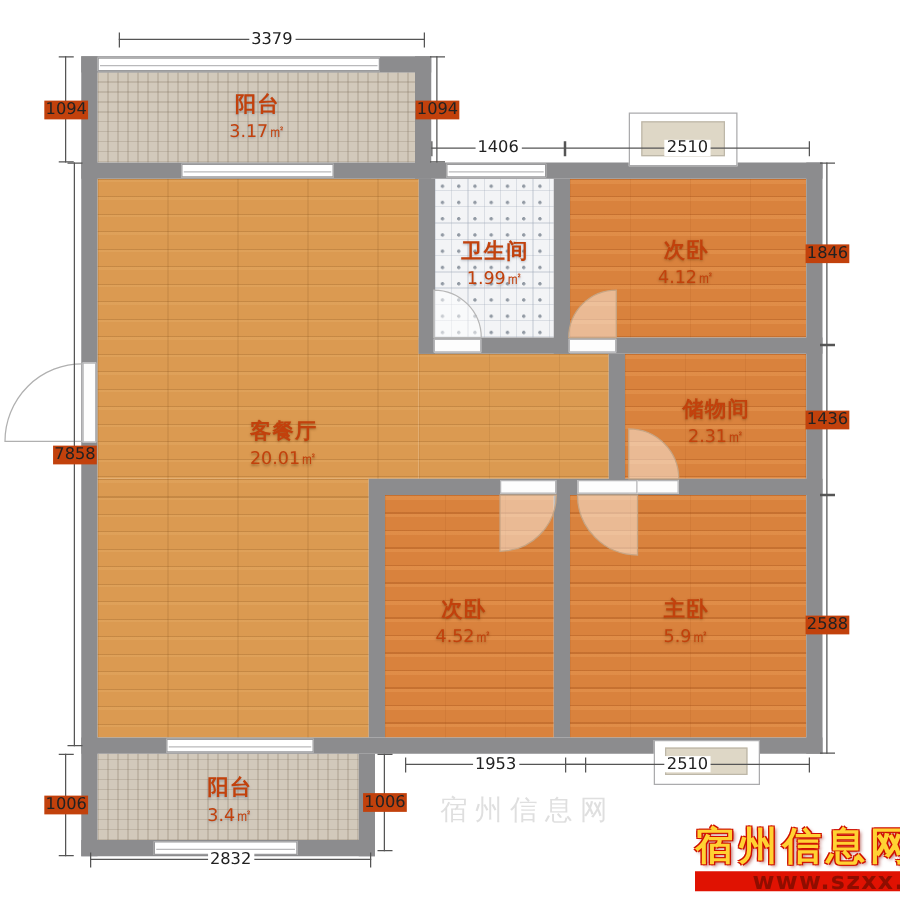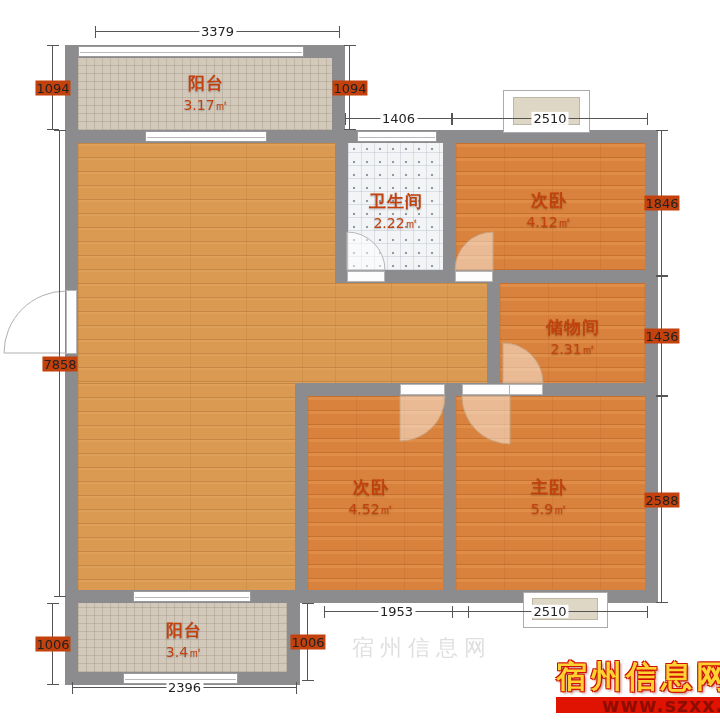--- a/index.html
+++ b/index.html
@@ -174,38 +174,42 @@
     <span class="lbl">1953</span>
     </div>
   <div class="abs dim dim-h" style="left:452px;top:611px;width:196px">
     <span class="tick t-a"></span>
       <span class="tick t-b"></span>
     <span class="lbl">2510</span>
     </div>
   <div class="abs dim dim-h" style="left:72px;top:687px;width:225px">
     <span class="tick t-a"></span>
       <span class="tick t-b"></span>
-    <span class="lbl">2396</span>
+    <span class="lbl">2832</span>
     </div>
 
   <div class="abs room-label dark" style="left:206px;top:93px">
     <div class="nm">阳台</div>
     <div class="ar">3.17㎡</div>
     </div>
   <div class="abs room-label dark" style="left:396px;top:211px">
     <div class="nm">卫生间</div>
-    <div class="ar">2.22㎡</div>
+    <div class="ar">1.99㎡</div>
     </div>
   <div class="abs room-label" style="left:549px;top:210px">
     <div class="nm">次卧</div>
     <div class="ar">4.12㎡</div>
     </div>
   <div class="abs room-label" style="left:573px;top:337px">
     <div class="nm">储物间</div>
     <div class="ar">2.31㎡</div>
+    </div>
+  <div class="abs room-label" style="left:227px;top:355px">
+    <div class="nm">客餐厅</div>
+    <div class="ar">20.01㎡</div>
     </div>
   <div class="abs room-label" style="left:371px;top:497px">
     <div class="nm">次卧</div>
     <div class="ar">4.52㎡</div>
     </div>
   <div class="abs room-label" style="left:549px;top:497px">
     <div class="nm">主卧</div>
     <div class="ar">5.9㎡</div>
     </div>
   <div class="abs room-label dark" style="left:184px;top:640px">

